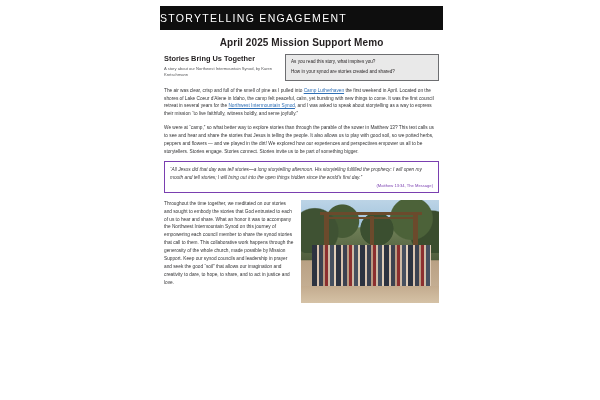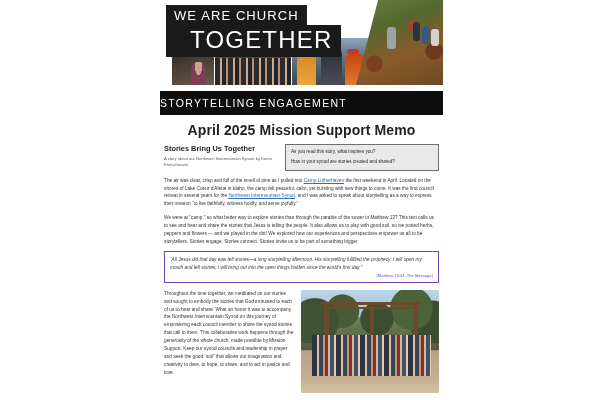--- a/index.html
+++ b/index.html
@@ -72,21 +72,21 @@
 
   
   .banner-bar{
     margin:6px 0 0 0;background:#0e0e0e;color:#ffffff;
     font-size:10.5px;letter-spacing:1.3px;
     padding:6px 0 6px 0;font-weight:500;
   }
 
   
   .memo-title{
-    text-align:center;font-size:14px;font-weight:700;color:#231f20;
+    text-align:center;font-size:10px;font-weight:700;color:#231f20;
     margin:7px 0 6px 0;letter-spacing:.1px;
   }
 
   
   .intro{display:flex;gap:1px;align-items:flex-start;padding:0 4px 0 4px;}
   .intro-left{width:120px;flex:0 0 120px;}
   .story-head{font-size:7.4px;font-weight:700;color:#231f20;margin:0 0 3px 0;}
   .byline{font-size:4.1px;line-height:1.45;color:#58595b;margin:0;}
   .qbox{
     flex:1;border:1px solid #6d6e71;background:#e9e9e9;
@@ -135,47 +135,20 @@
       #8c2f2f 13px 16px,#cdbba6 16px 18px,#46505f 18px 22px,#e0cdb8 22px 24px);}
   .photo-wrap .ground{position:absolute;left:0;bottom:0;width:100%;height:16%;
     background:linear-gradient(180deg,#c3ab8e,#d5c2a6);}
   .bottom p{margin:0 0 6px 0;font-size:4.75px;line-height:1.66;color:#333335;}
 </style>
 </head>
 <body>
 
 <div class="page">
 
-  <div class="collage">
-    <div class="ph p1"></div>
-
-    <div class="ph p2">
-      <div class="banner"></div>
-      <div class="row"></div>
-    </div>
-
-    <div class="ph p3">
-      <div class="s1"></div>
-      <div class="s2"></div>
-      <div class="s3"></div>
-      <div class="hat"></div>
-    </div>
-
-    <div class="ph p4">
-      <div class="fig f1"></div>
-      <div class="fig f2"></div>
-      <div class="fig f3"></div>
-      <div class="fig f4"></div>
-    </div>
-
-    <div class="wordmark">
-      <span class="wm1">WE ARE CHURCH</span>
-      <span class="wm2">TOGETHER</span>
-    </div>
-  </div>
 
   <div class="banner-bar">STORYTELLING ENGAGEMENT</div>
 
   <div class="memo-title">April 2025 Mission Support Memo</div>
 
   <div class="intro">
     <div class="intro-left">
       <div class="story-head">Stories Bring Us Together</div>
       <p class="byline">A story about our Northwest Intermountain Synod, by Karen Kretschmann</p>
     </div>

